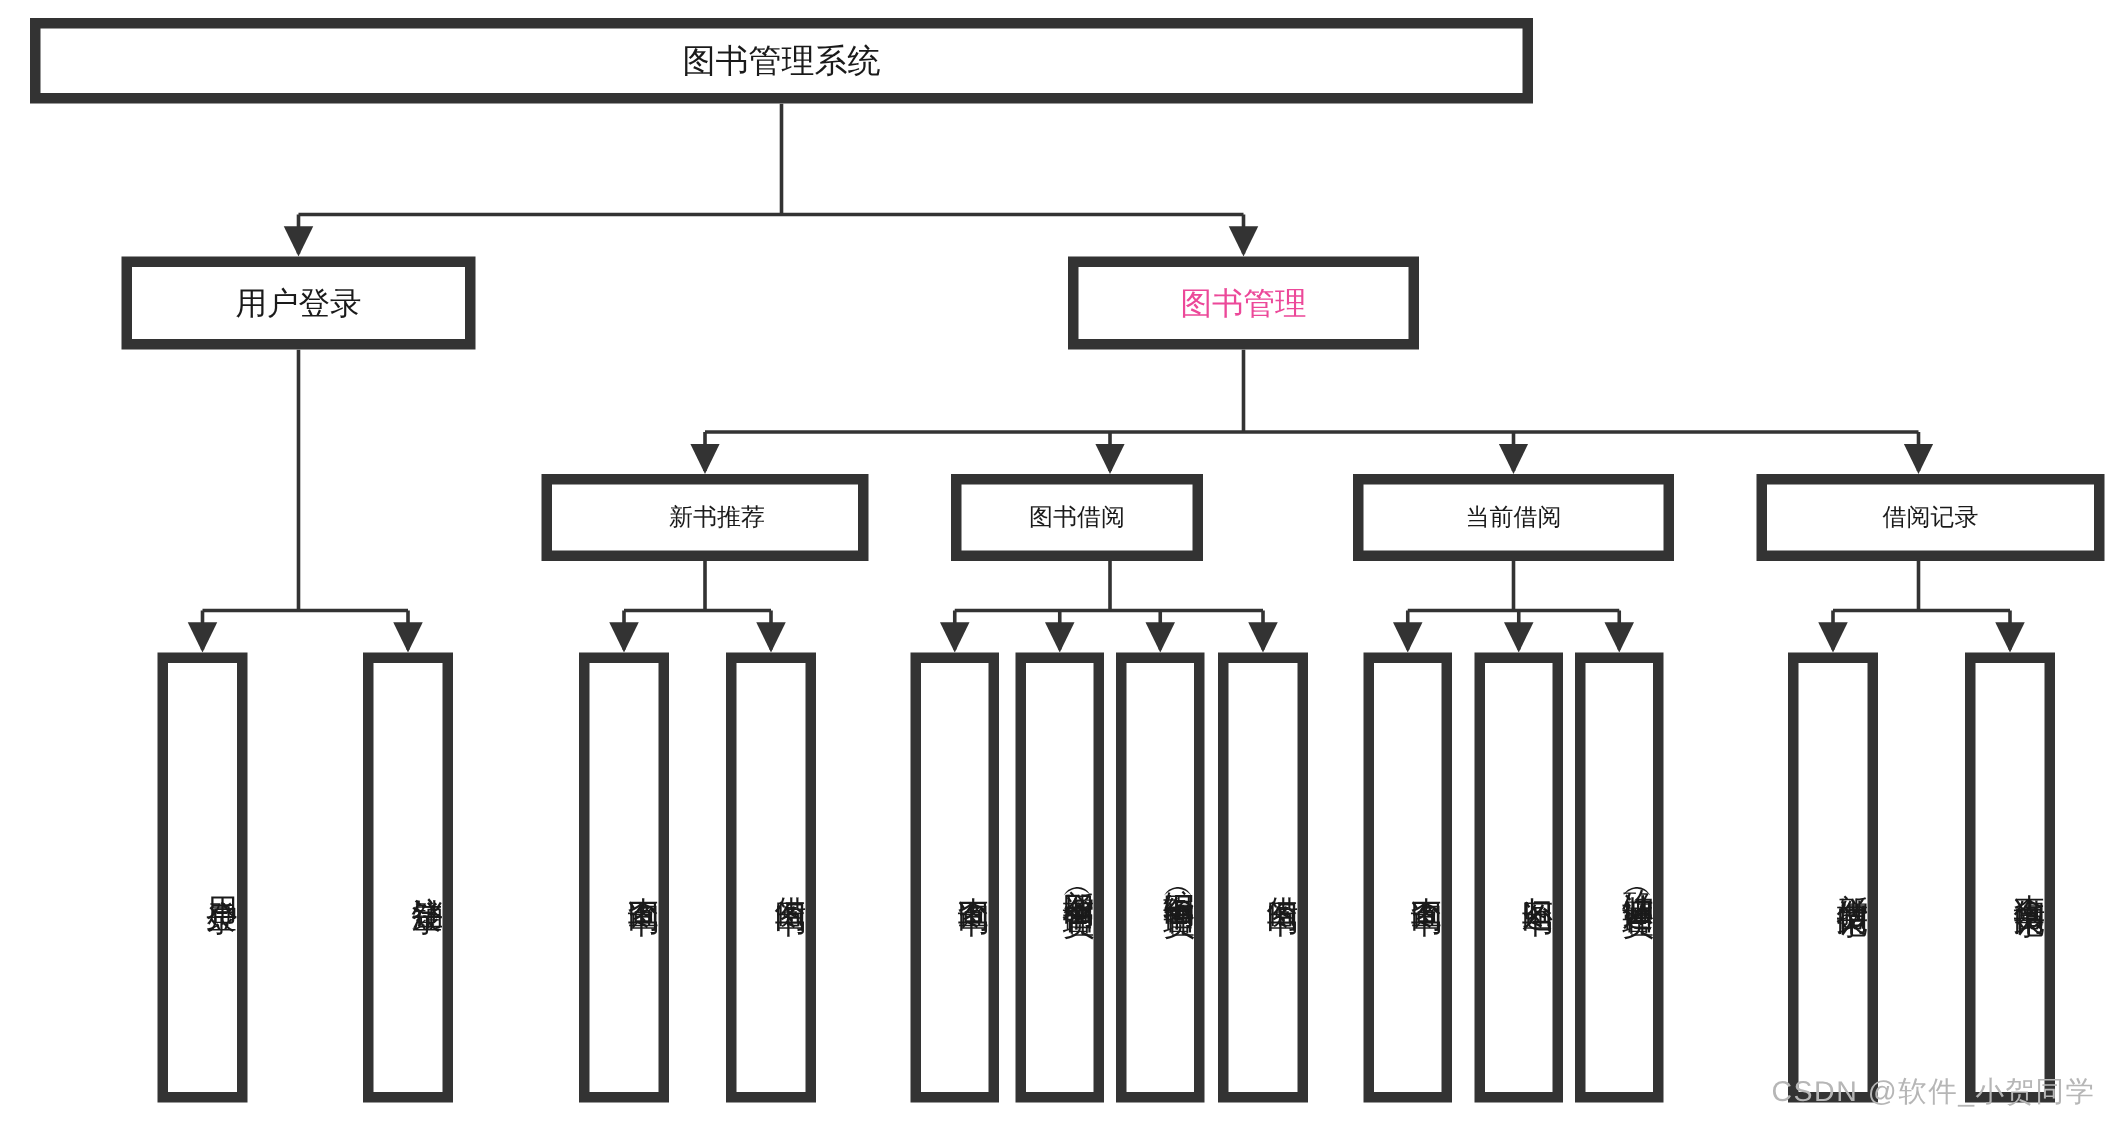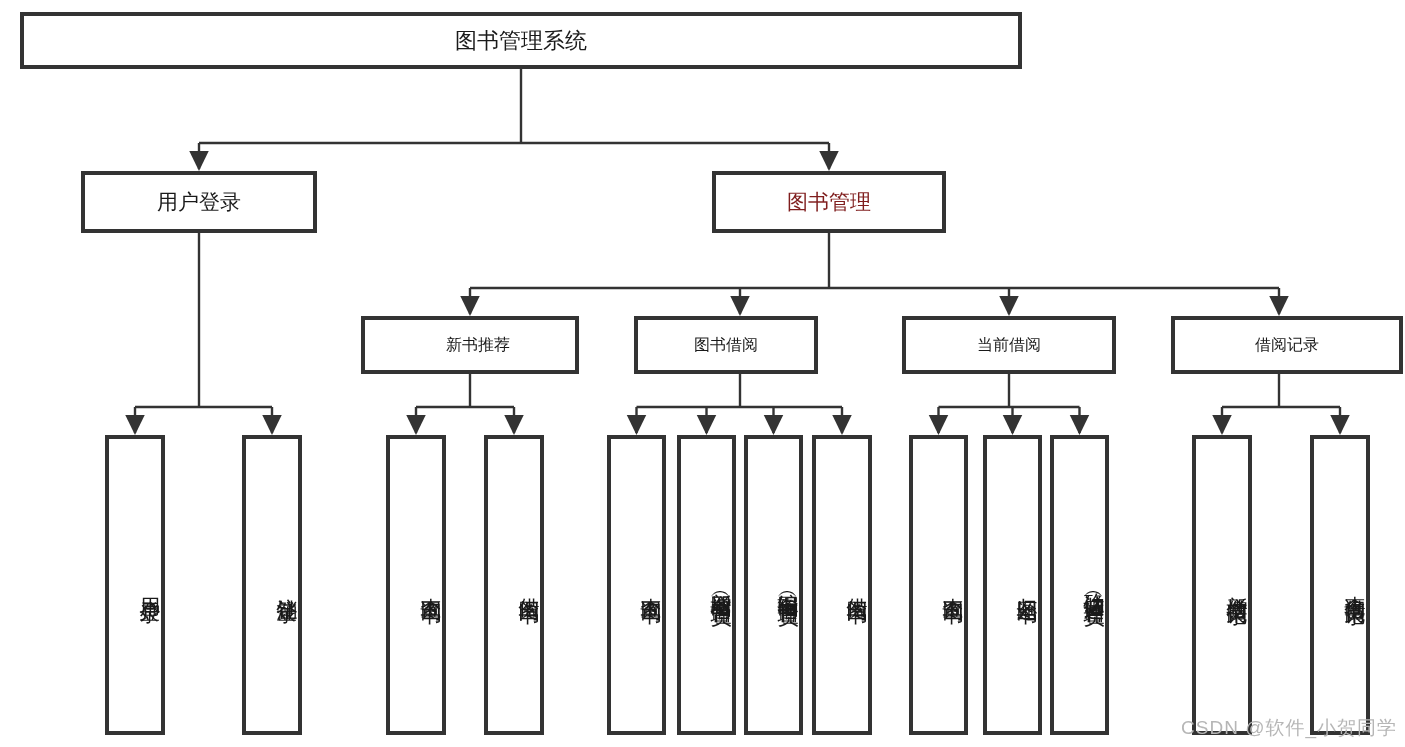--- a/index.html
+++ b/index.html
@@ -23,21 +23,21 @@
     left: 0;
     top: 0;
     width: 1405px;
     height: 747px;
     pointer-events: none;
   }
   .node {
     position: absolute;
     box-sizing: border-box;
     background: #ffffff;
-    border: 4px solid #c4b5fd;
+    border: 7px solid #c4b5fd;
     display: flex;
     align-items: center;
     justify-content: center;
     color: #1a1a1a;
   }
   .node.level-0 {
     font-size: 22px;
   }
   .node.level-1 {
     font-size: 21px;
@@ -119,27 +119,27 @@
       </g>
   </svg>
 
   <div id="node-layer">
       <div class="node level-0" style="left: 20px; top: 12px; width: 1002px; height: 57px; border-color: rgb(51, 51, 51); background: rgb(255, 255, 255); color: rgb(26, 26, 26);">
         <span class="node-label">图书管理系统</span>
       </div>
       <div class="node level-1" style="left: 81px; top: 171px; width: 236px; height: 62px; border-color: rgb(51, 51, 51); background: rgb(255, 255, 255); color: rgb(26, 26, 26);">
         <span class="node-label">用户登录</span>
       </div>
-      <div class="node level-1" style="left: 712px; top: 171px; width: 234px; height: 62px; border-color: rgb(51, 51, 51); background: rgb(255, 255, 255); color: #7f1d1d;">
+      <div class="node level-1" style="left: 712px; top: 171px; width: 234px; height: 62px; border-color: rgb(51, 51, 51); background: rgb(255, 255, 255); color: #ec4899;">
         <span class="node-label">图书管理</span>
       </div>
       <div class="node level-2" style="left: 361px; top: 316px; width: 218px; height: 58px; border-color: rgb(51, 51, 51); background: rgb(255, 255, 255); color: rgb(26, 26, 26); padding-left: 16px;">
         <span class="node-label">新书推荐</span>
       </div>
-      <div class="node level-2" style="left: 634px; top: 316px; width: 184px; height: 58px; border-color: rgb(51, 51, 51); background: rgb(255, 255, 255); color: rgb(26, 26, 26);">
+      <div class="node level-2" style="left: 634px; top: 316px; width: 168px; height: 58px; border-color: rgb(51, 51, 51); background: rgb(255, 255, 255); color: rgb(26, 26, 26);">
         <span class="node-label">图书借阅</span>
       </div>
       <div class="node level-2" style="left: 902px; top: 316px; width: 214px; height: 58px; border-color: rgb(51, 51, 51); background: rgb(255, 255, 255); color: rgb(26, 26, 26);">
         <span class="node-label">当前借阅</span>
       </div>
       <div class="node level-2" style="left: 1171px; top: 316px; width: 232px; height: 58px; border-color: rgb(51, 51, 51); background: rgb(255, 255, 255); color: rgb(26, 26, 26);">
         <span class="node-label">借阅记录</span>
       </div>
       <div class="node level-3 leaf" style="left: 105px; top: 435px; width: 60px; height: 300px; border-color: rgb(51, 51, 51); background: rgb(255, 255, 255); color: rgb(26, 26, 26);">
         <span class="node-label">用户登录</span>

